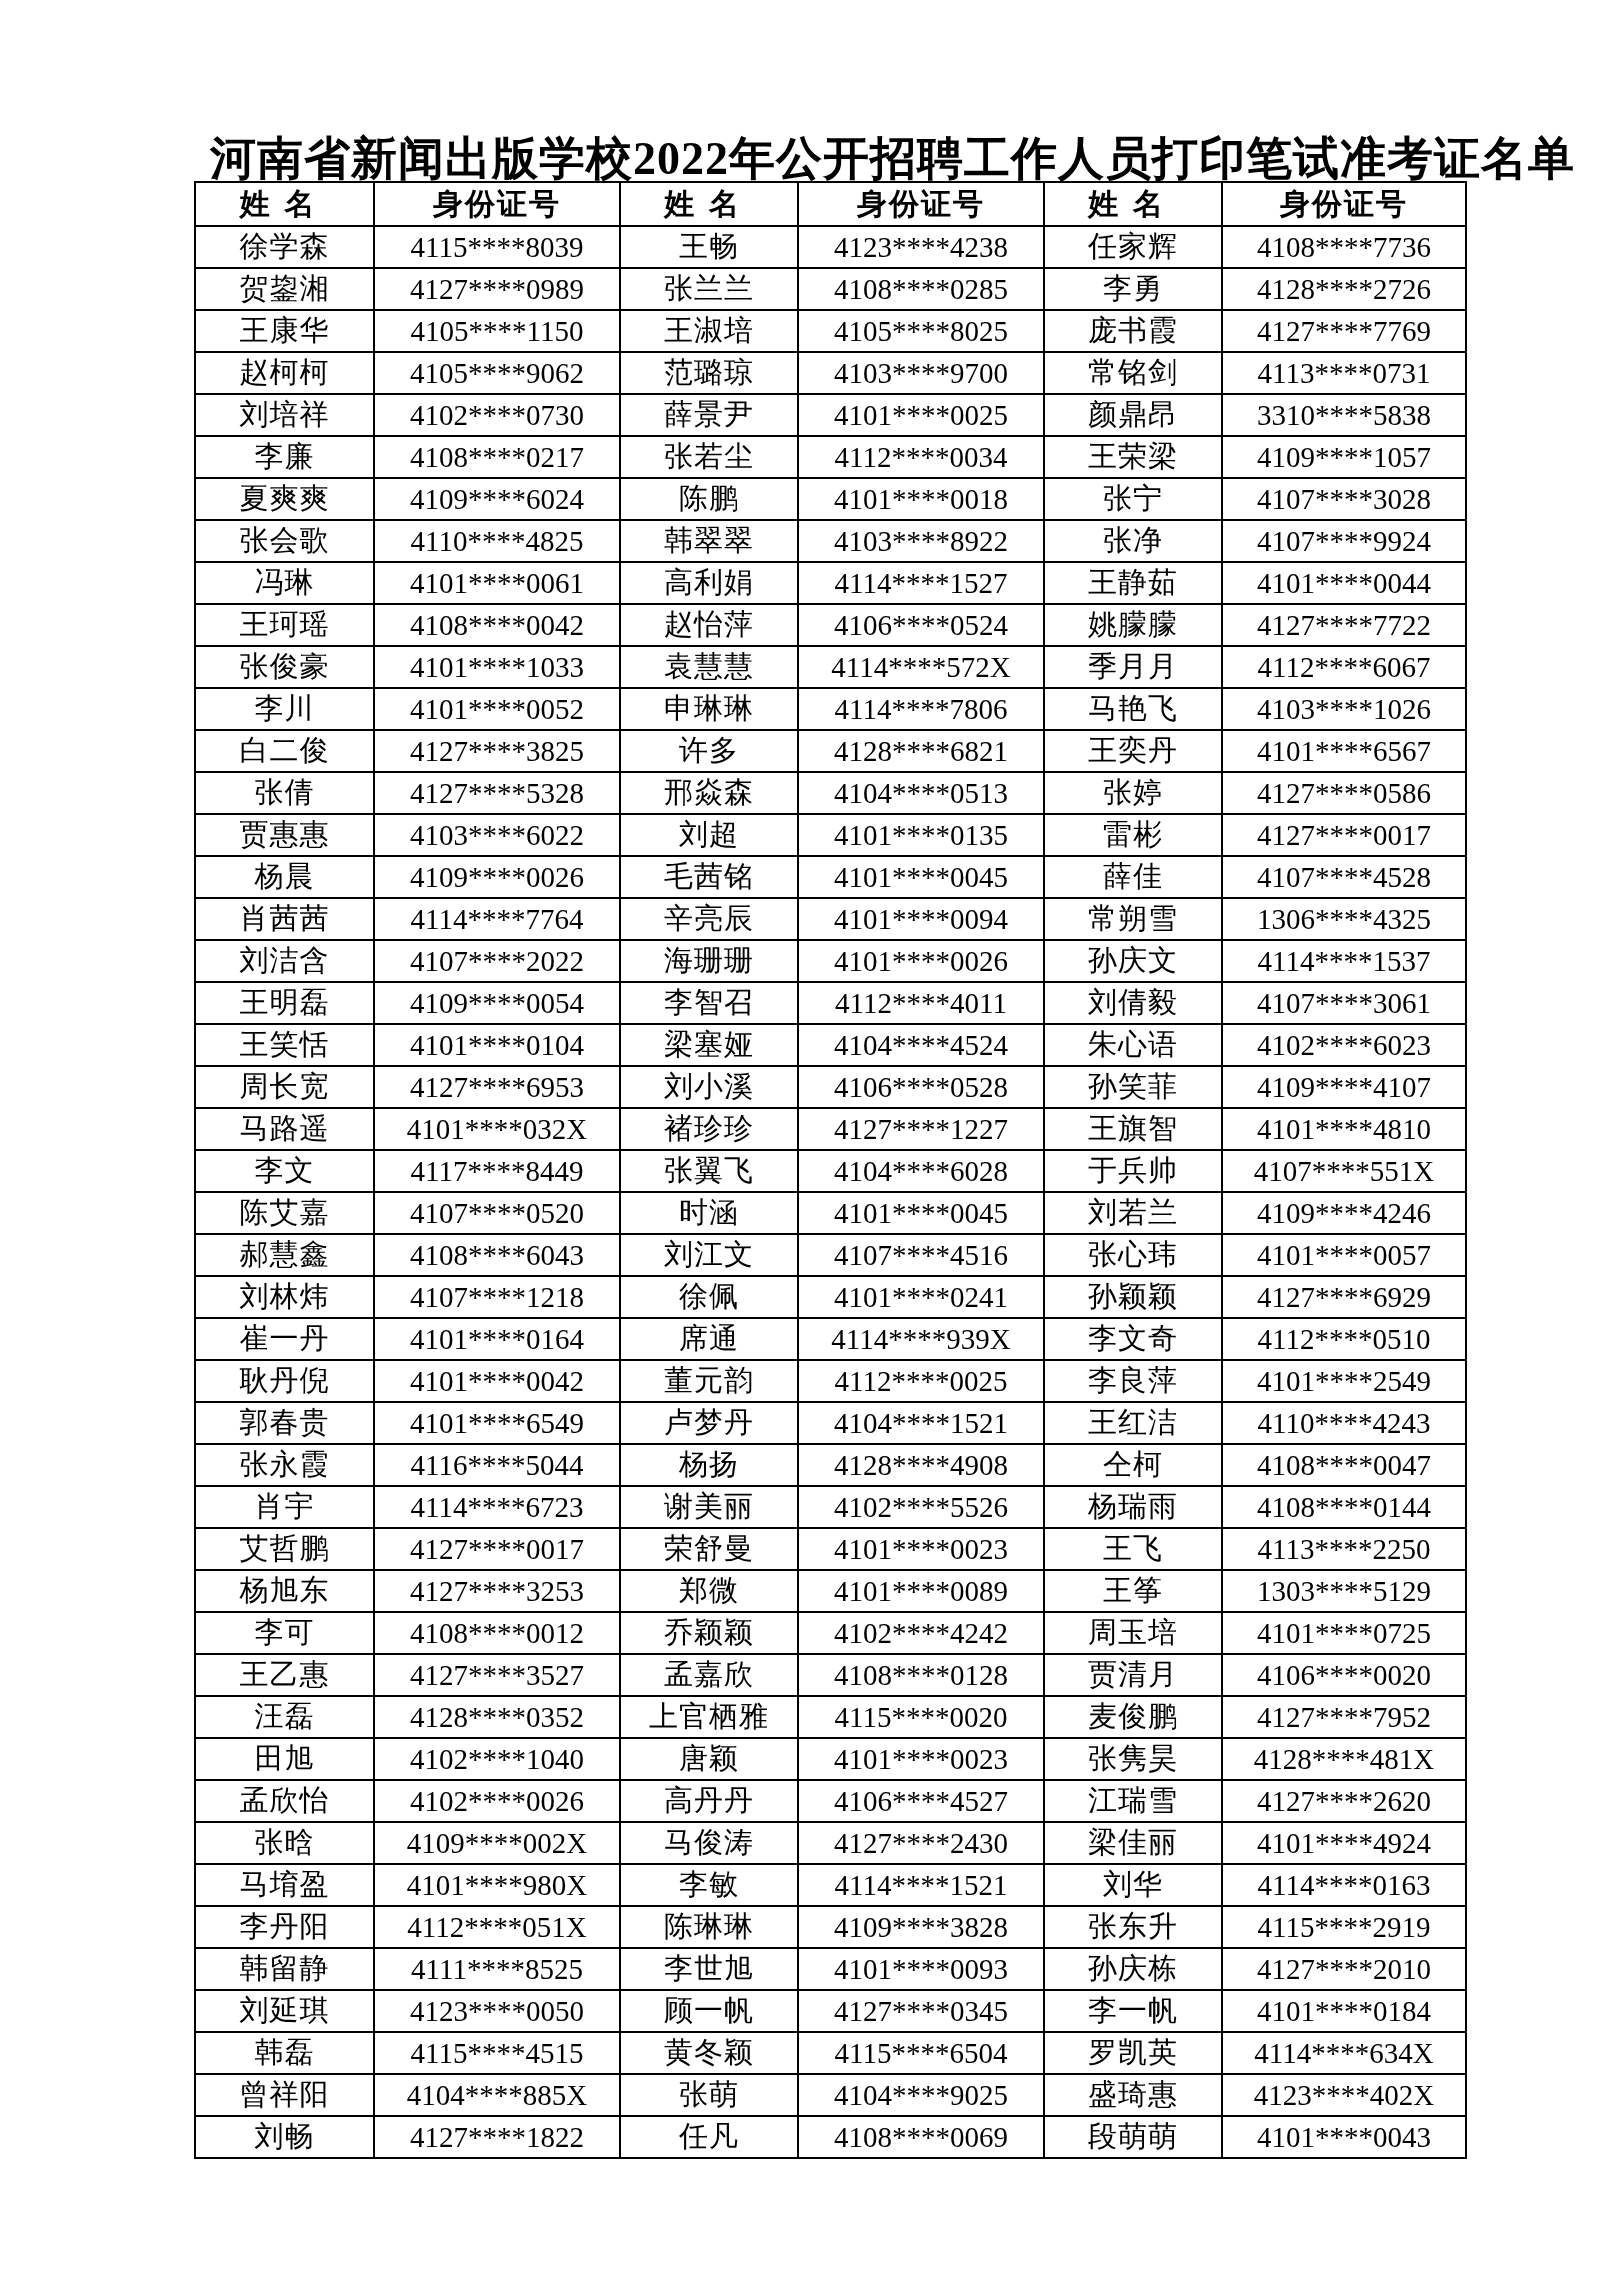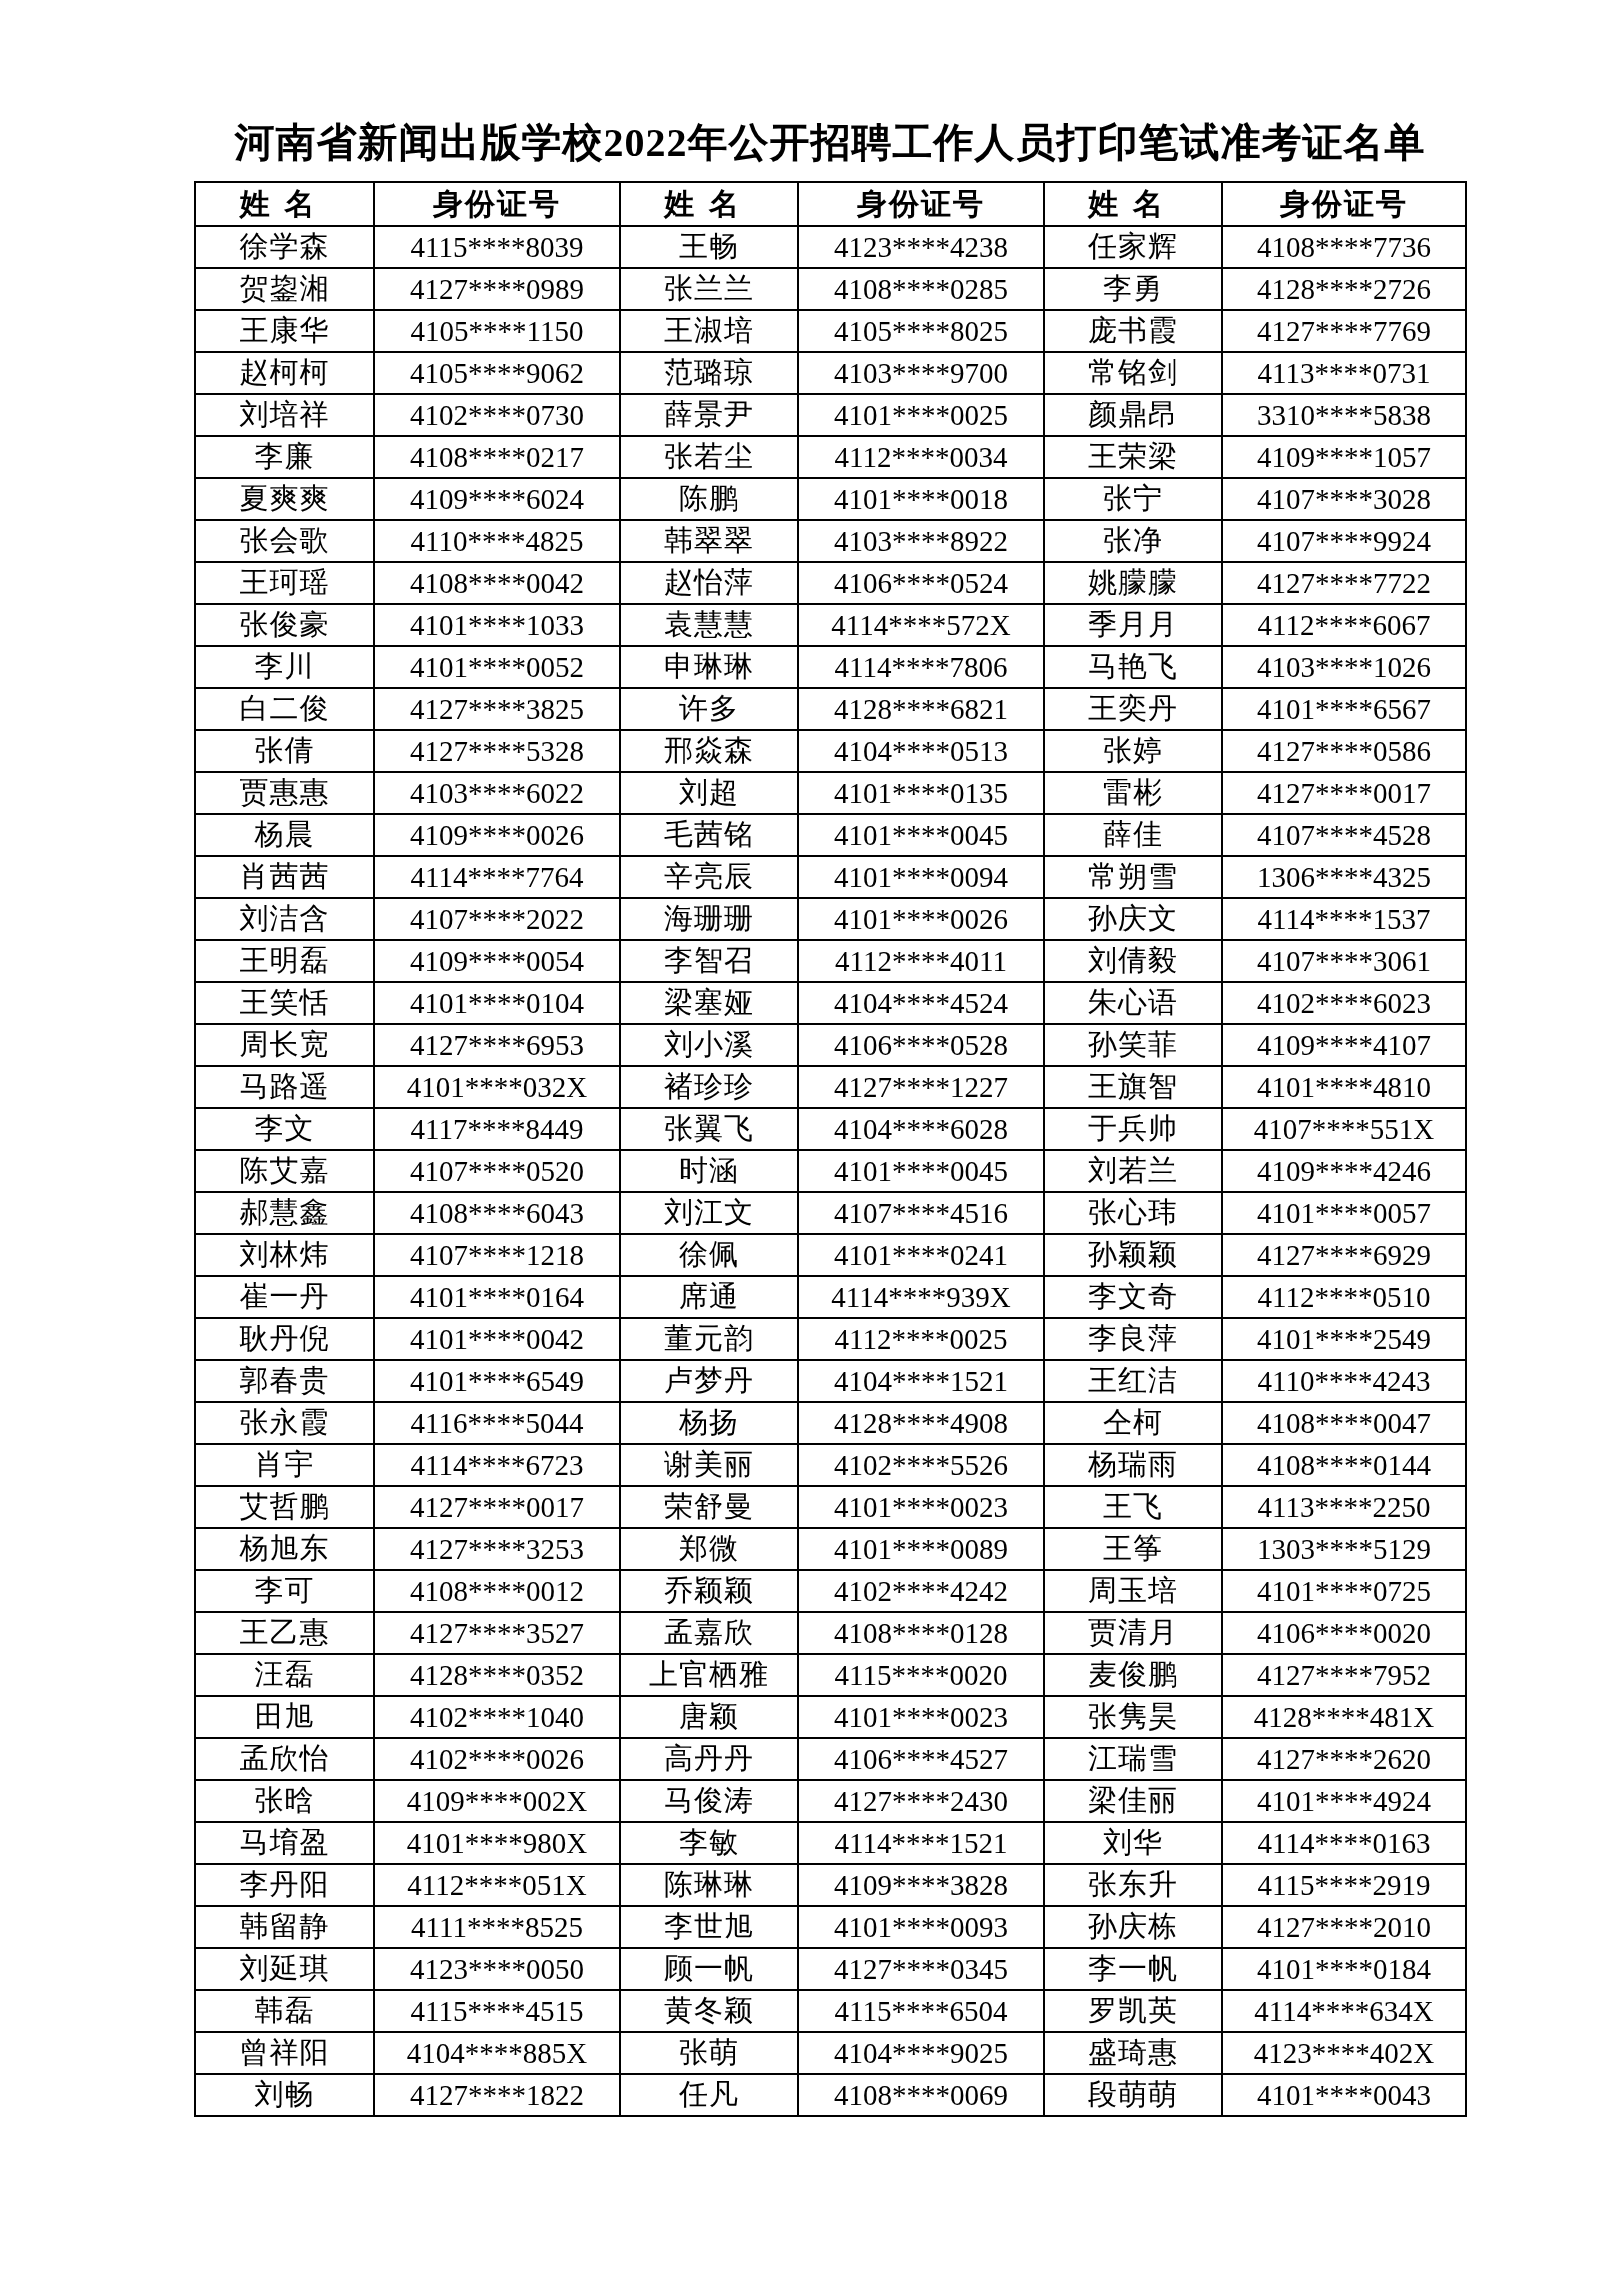--- a/index.html
+++ b/index.html
@@ -13,22 +13,22 @@
     overflow: hidden;
   }
   .title-wrap {
     position: absolute;
     left: 194px;
     top: 114px;
     width: 1272px;
     text-align: center;
   }
   .title {
-    margin: 0;
-    font-size: 40px;
+    margin: 16px;
+    font-size: 46px;
     line-height: 57px;
     font-weight: bold;
     letter-spacing: 1px;
     white-space: nowrap;
   }
   table.roster {
     position: absolute;
     left: 194px;
     top: 181px;
     width: 1272px;
@@ -146,20 +146,28 @@
         </tr>
         <tr>
           <td class="name-cell">张会歌</td>
           <td class="id-cell">4110****4825</td>
           <td class="name-cell">韩翠翠</td>
           <td class="id-cell">4103****8922</td>
           <td class="name-cell">张净</td>
           <td class="id-cell">4107****9924</td>
         </tr>
         <tr>
+          <td class="name-cell">冯琳</td>
+          <td class="id-cell">4101****0061</td>
+          <td class="name-cell">高利娟</td>
+          <td class="id-cell">4114****1527</td>
+          <td class="name-cell">王静茹</td>
+          <td class="id-cell">4101****0044</td>
+        </tr>
+        <tr>
           <td class="name-cell">王珂瑶</td>
           <td class="id-cell">4108****0042</td>
           <td class="name-cell">赵怡萍</td>
           <td class="id-cell">4106****0524</td>
           <td class="name-cell">姚朦朦</td>
           <td class="id-cell">4127****7722</td>
         </tr>
         <tr>
           <td class="name-cell">张俊豪</td>
           <td class="id-cell">4101****1033</td>

